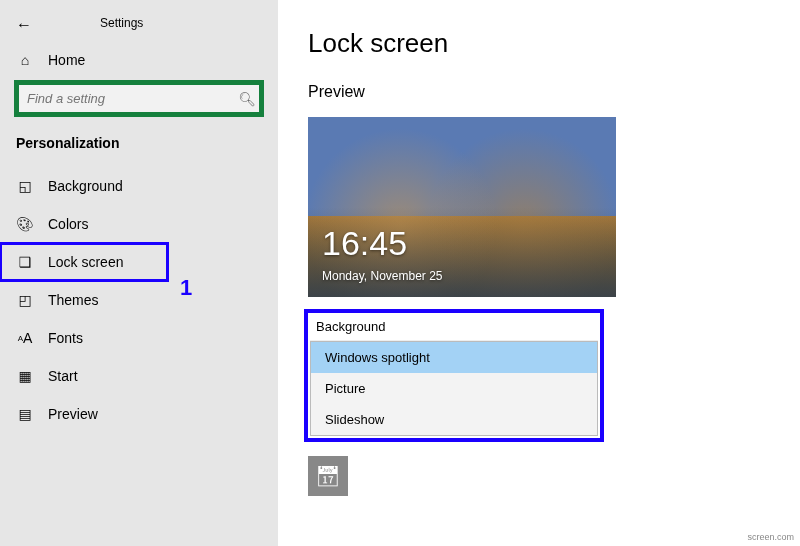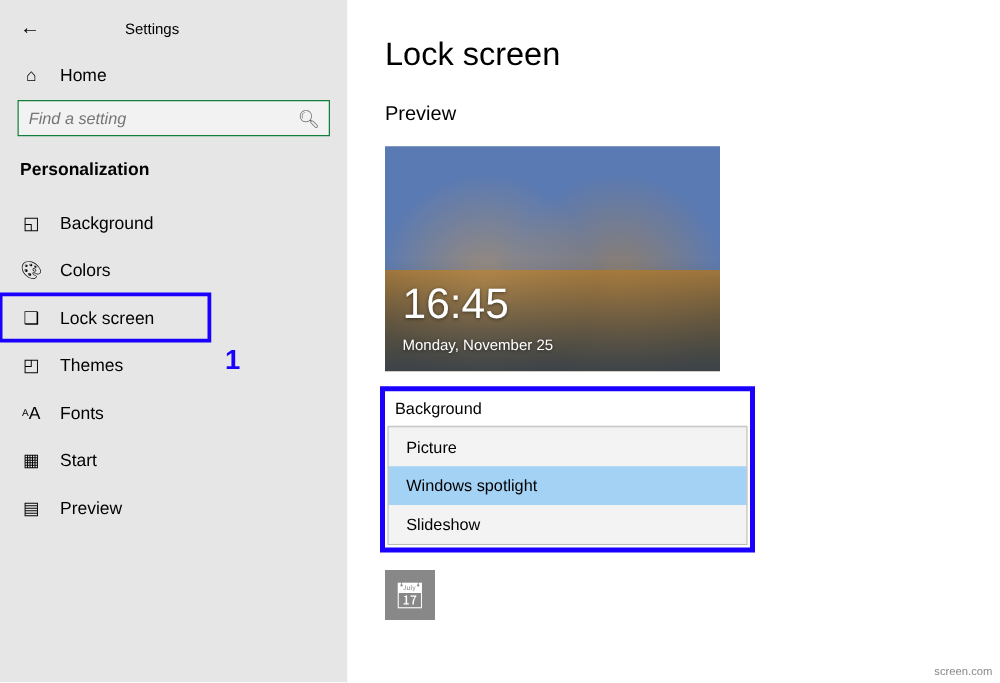--- a/index.html
+++ b/index.html
@@ -32,21 +32,21 @@
       display: flex; align-items: center;
       gap: 14px; padding: 8px 16px 12px;
     }
     .home-row .label { font-size: 14px; }
     .search-wrap {
       margin: 0 14px 14px;
       position: relative;
     }
     .search {
       width: 100%;
-      border: 1px solid #15803d;
+      border: 5px solid #15803d;
       background: #f2f2f2;
       padding: 6px 32px 6px 8px;
       font-size: 13px;
       font-style: italic;
       color: #666;
     }
     .search-icon {
       position: absolute; right: 8px; top: 50%;
       transform: translateY(-50%);
       color: #666; font-size: 14px;
@@ -80,21 +80,21 @@
     }
     .main {
       flex: 1;
       padding: 28px 30px;
       position: relative;
       background: #fff;
     }
     .page-title { font-size: 26px; font-weight: 400; margin-bottom: 24px; }
     .subtitle { font-size: 16px; margin-bottom: 16px; }
     .preview-img {
-      width: 268px; height: 180px;
+      width: 308px; height: 180px;
       background: linear-gradient(to bottom, #5a7ab3 0%, #5a7ab3 55%, #a87a3a 55%, #6a5320 100%);
       position: relative;
       overflow: hidden;
     }
     .preview-img::before {
       content: ''; position: absolute; inset: 0;
       background:
         linear-gradient(to top, rgba(40,60,90,0.7) 0%, transparent 50%),
         radial-gradient(circle at 30% 60%, rgba(200,150,80,0.6), transparent 40%),
         radial-gradient(circle at 70% 60%, rgba(180,130,60,0.6), transparent 40%);
@@ -189,22 +189,22 @@
   <div class="page-title">Lock screen</div>
   <div class="subtitle">Preview</div>
   <div class="preview-img">
     <div class="clock-time">16:45</div>
     <div class="clock-date">Monday, November 25</div>
   </div>
 
   <div class="bg-block">
     <div class="bg-label">Background</div>
     <div class="dropdown-list">
+      <div class="dd-item selected">Windows spotlight</div>
       <div class="dd-item">Picture</div>
-      <div class="dd-item selected">Windows spotlight</div>
       <div class="dd-item">Slideshow</div>
     </div>
   </div>
 
   
 
   <div class="cal-btn">
     <span>📅︎</span>
   </div>
 </div>

